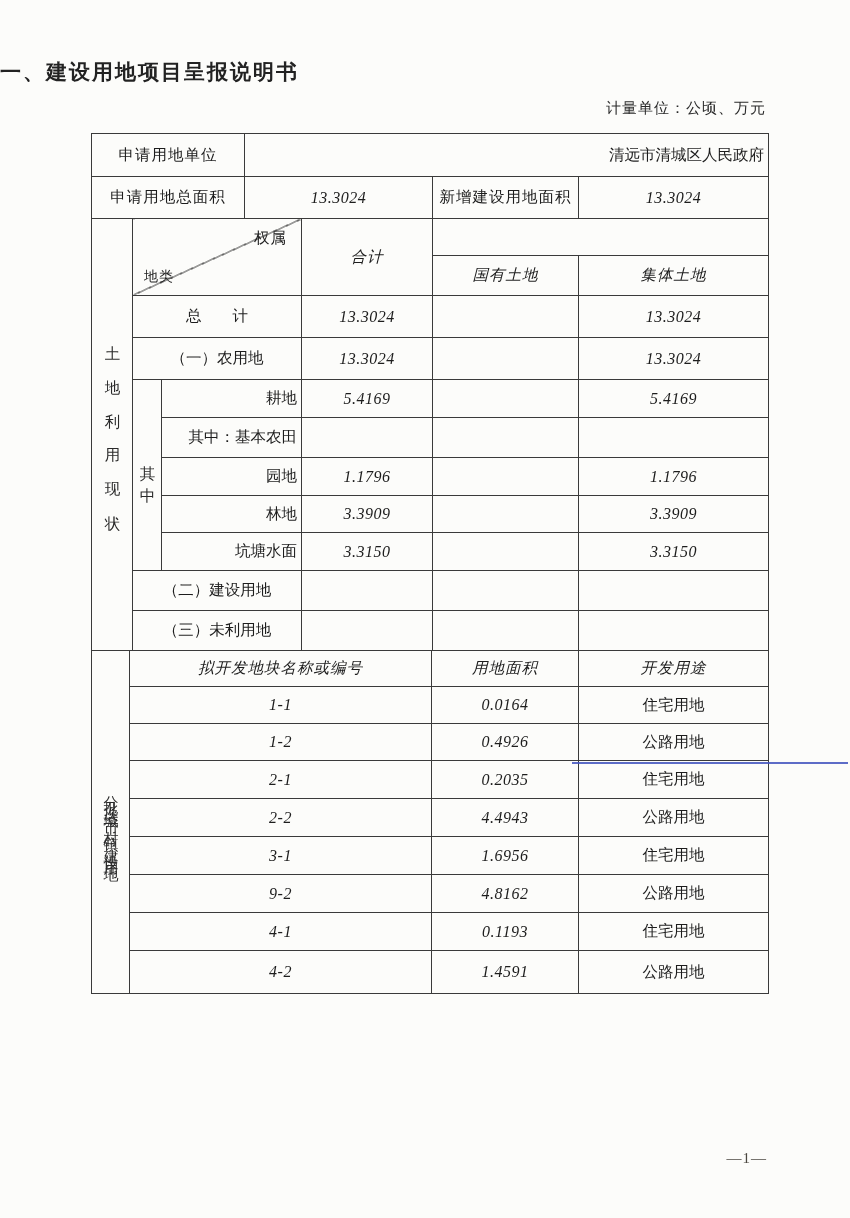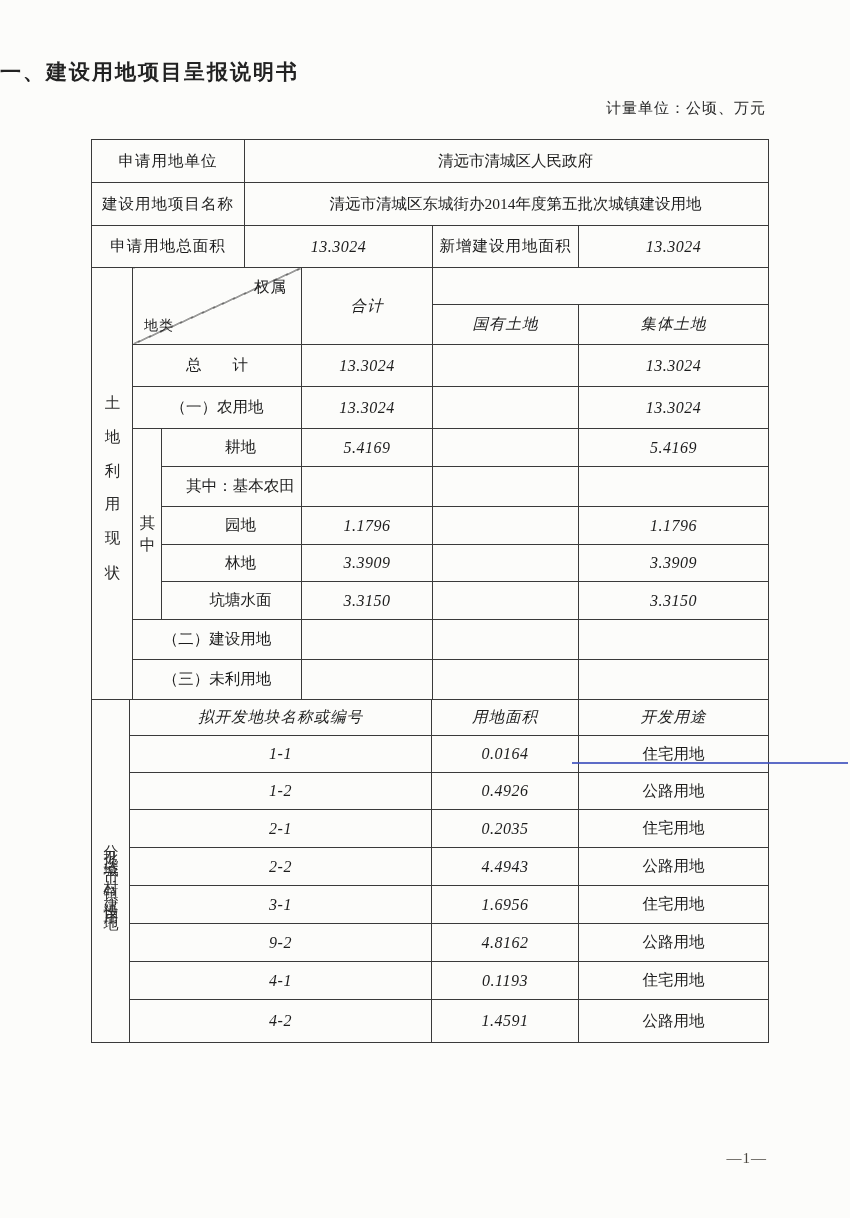--- a/index.html
+++ b/index.html
@@ -16,35 +16,35 @@
     text-align:left;
     font-family:"Liberation Sans","DejaVu Sans",sans-serif;
     font-weight:700;font-size:21px;letter-spacing:2px;
     color:#222;
   }
   .unit-note{
     position:absolute;top:99px;right:84px;
     font-size:15px;color:#2a2a2a;letter-spacing:1px;
   }
   .table-wrap{
-    position:absolute;left:91px;top:139px;width:677px;
+    position:absolute;left:91px;top:133px;width:677px;
   }
   table{
     border-collapse:collapse;table-layout:fixed;width:677px;
   }
   .t2,.t3{margin-top:-1px;}
   td{
     border:1px solid #3a3a3a;
     font-size:15.5px;
     text-align:center;vertical-align:middle;
     padding:0 4px;
     overflow:hidden;
     color:#1d1d1d;
   }
-  td.left{text-align:center;padding-left:22px;}
+  td.left{text-align:right;padding-left:22px;}
   td.num{font-size:16px;letter-spacing:0.5px;font-style:italic;}
   td.lbl{letter-spacing:1px;}
   td.hdr{letter-spacing:1px;font-style:italic;}
   .vlabel{padding:0;}
   .vcol{
     writing-mode:vertical-rl;text-orientation:upright;
     margin:0 auto;font-size:15.5px;color:#2a2a2a;
   }
   .vcol.mixed{text-orientation:mixed;}
   .ls-landuse{letter-spacing:34px;}
@@ -80,24 +80,20 @@
       <colgroup>
           <col style="width:153px">
           <col style="width:188px">
           <col style="width:146px">
           <col style="width:190px">
         </colgroup>
       <tbody>
           <tr style="height:43px">
         <td class="lbl">申请用地单位</td>
         <td class="left" colspan="3">清远市清城区人民政府</td>
-      </tr>
-      <tr style="height:43px">
-        <td class="lbl">建设用地项目名称</td>
-        <td class="left" colspan="3">清远市清城区东城街办2014年度第五批次城镇建设用地</td>
       </tr>
       <tr style="height:42px">
         <td class="lbl">申请用地总面积</td>
         <td class="num">13.3024</td>
         <td class="lbl">新增建设用地面积</td>
         <td class="num">13.3024</td>
       </tr>
     </tbody>
       </table>
 

